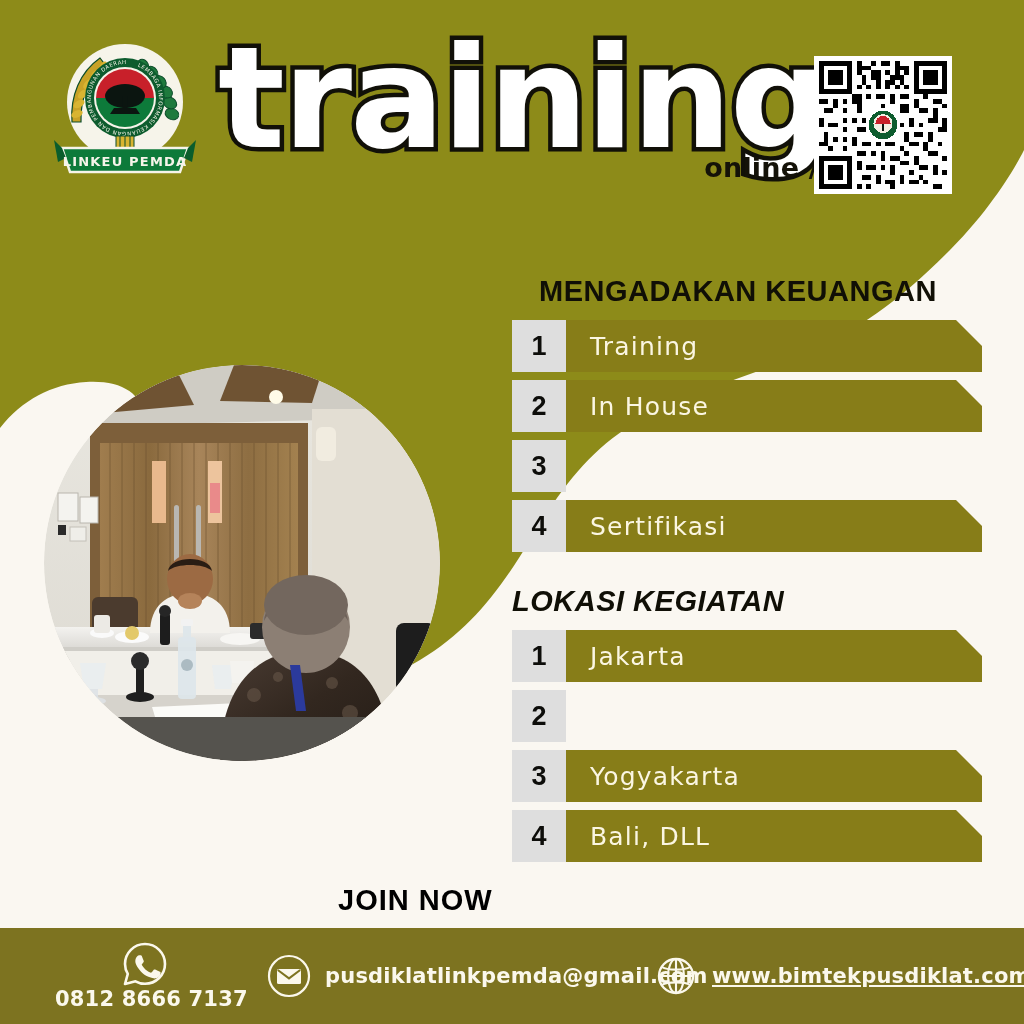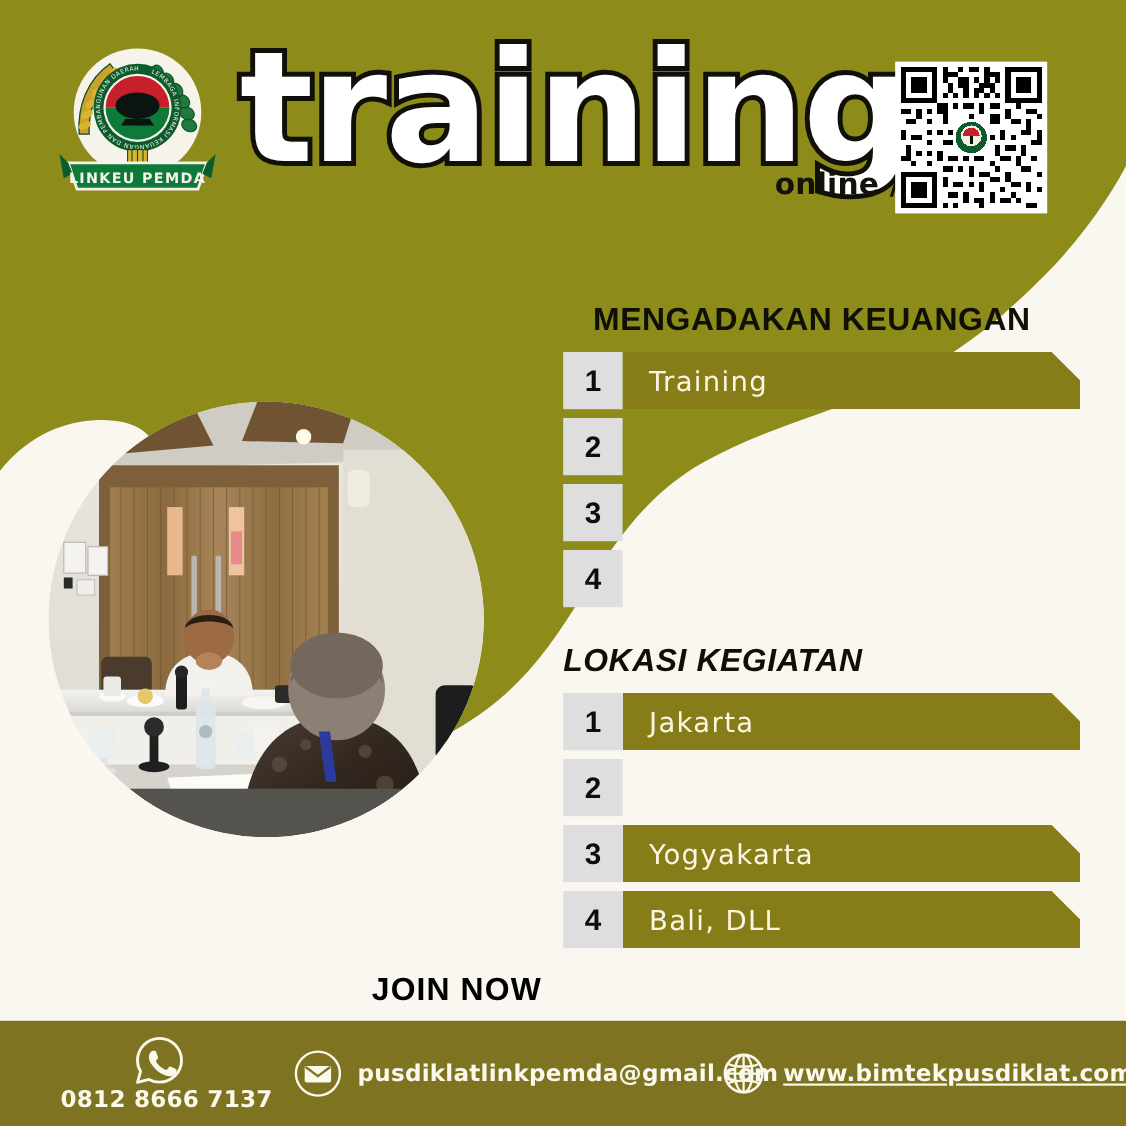--- a/index.html
+++ b/index.html
@@ -459,26 +459,32 @@
     <div class="sec-title">MENGADAKAN KEUANGAN</div>
 
     <div class="row">
       <div class="num">1</div>
       <div class="bar">
         <span>Training</span>
       </div>
     </div>
     <div class="row">
       <div class="num">2</div>
+      <div class="bar">
+        <span>In House</span>
+      </div>
     </div>
     <div class="row">
       <div class="num">3</div>
     </div>
     <div class="row">
       <div class="num">4</div>
+      <div class="bar">
+        <span>Sertifikasi</span>
+      </div>
     </div>
   </div>
 
   <div class="section sec2">
     <div class="sec-title">LOKASI KEGIATAN</div>
 
     <div class="row">
       <div class="num">1</div>
       <div class="bar">
         <span>Jakarta</span>

